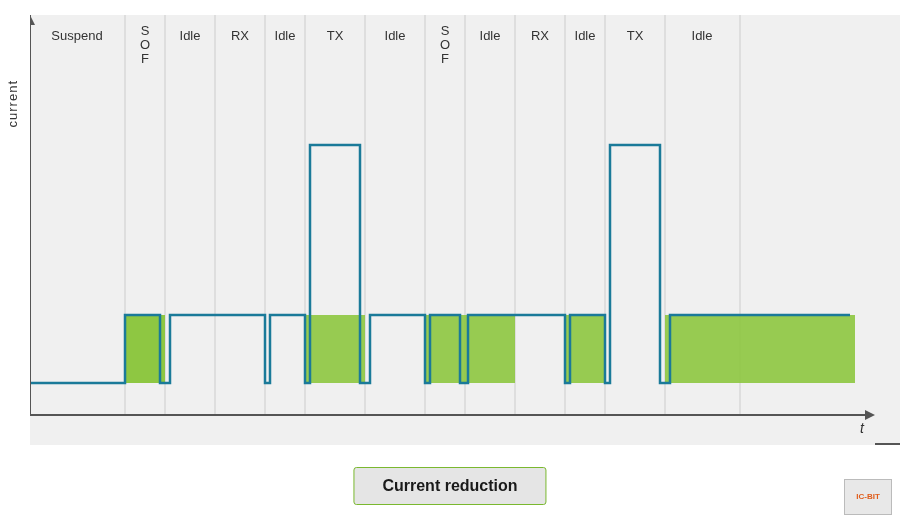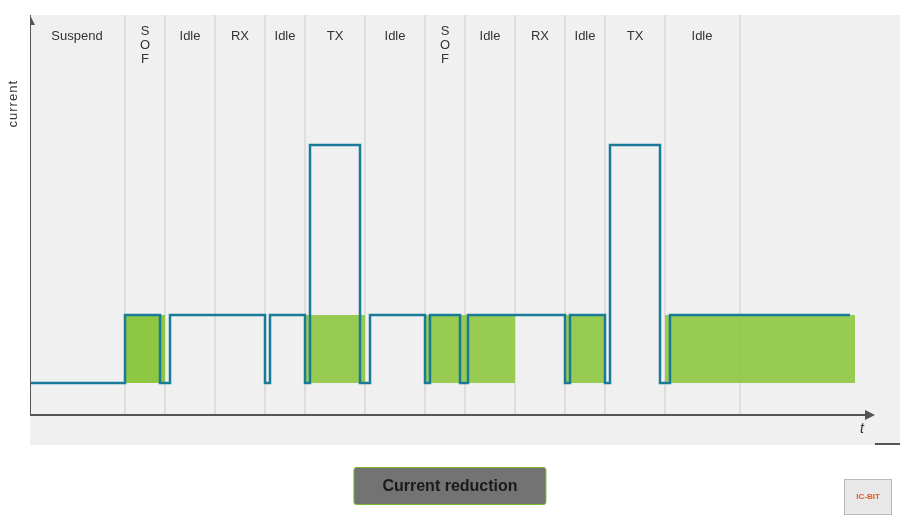--- a/index.html
+++ b/index.html
@@ -135,21 +135,21 @@
 
     <polygon points="835,395 845,400 835,405" fill="#555"></polygon>
 
     <polygon points="-5,10 0,0 5,10" fill="#555"></polygon>
 
     <text x="830" y="418" font-size="14" fill="#333" font-style="italic" font-family="Arial">t</text>
   </svg>
 </div>
 
 <div style="position:absolute;bottom:18px;left:50%;transform:translateX(-50%);
-            background:#737373;color:#1a1a1a;font-weight:bold;font-size:16px;
+            background:#e5e5e5;color:#1a1a1a;font-weight:bold;font-size:16px;
             padding:9px 28px;border-radius:3px;white-space:nowrap;border:1px solid #7ab82f;">Current reduction</div>
 
 <div style="position:absolute;bottom:8px;right:8px;display:flex;align-items:center;gap:4px;">
   <div style="width:48px;height:36px;background:#e8e8e8;border:1px solid #bbb;
               display:flex;align-items:center;justify-content:center;font-size:8px;
               color:#e05c1a;font-weight:bold;text-align:center;line-height:1.3;">
     IC-BIT
   </div>
 </div>
 

